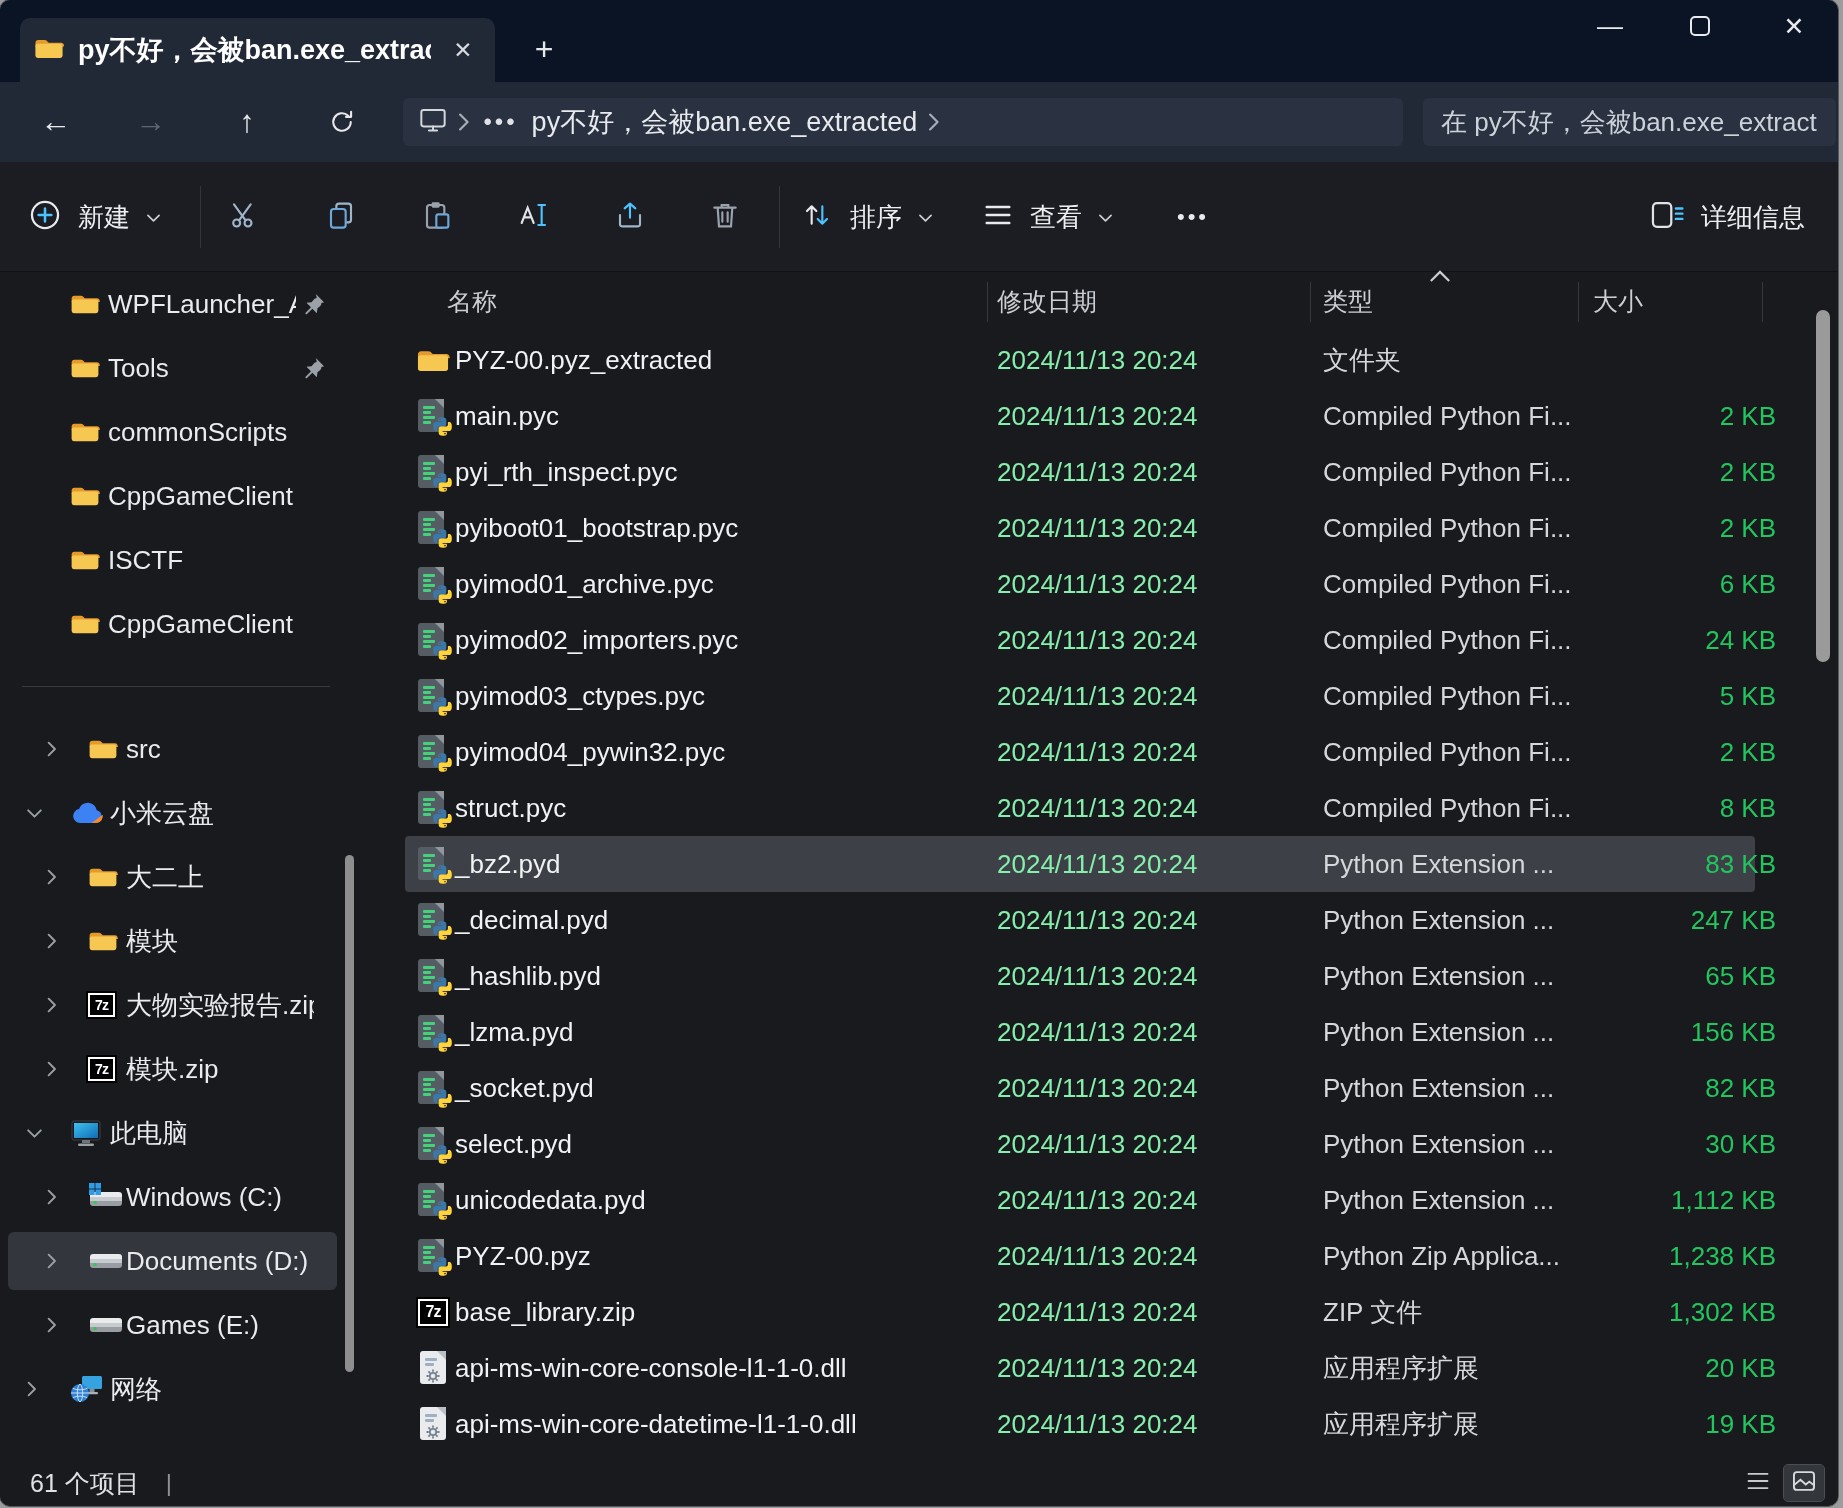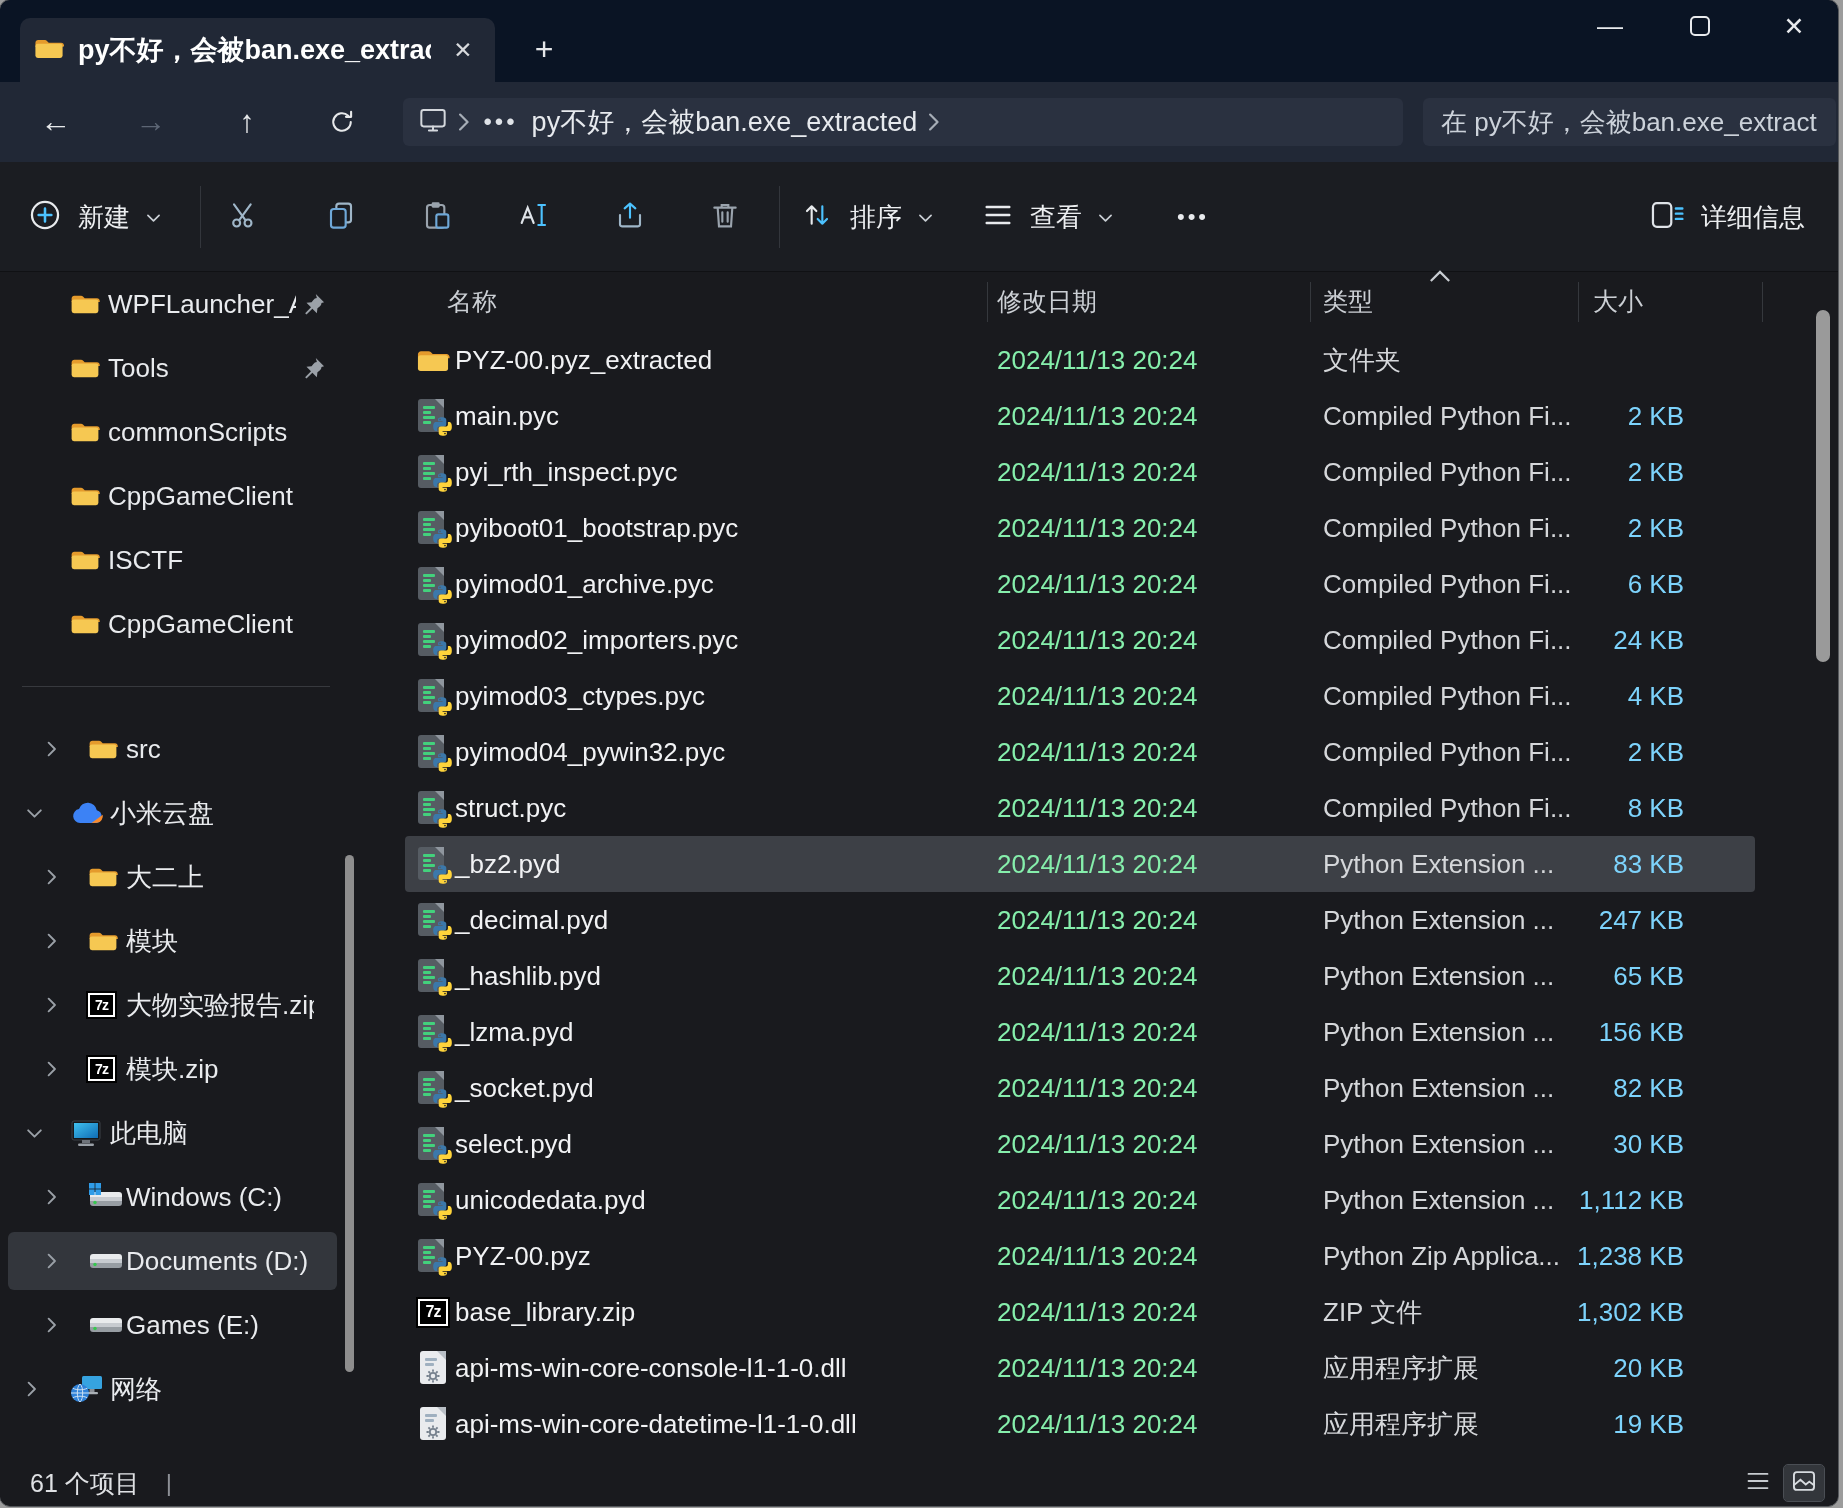--- a/index.html
+++ b/index.html
@@ -67,21 +67,21 @@
   .col-div{position:absolute;top:6px;width:1px;height:40px;background:#35383d}
   .sort-caret{position:absolute;left:1024px;top:-6px;display:flex;color:#c9cdd2}
   .rows{position:absolute;left:0;top:60px;width:1350px}
   .file-row{position:relative;height:56px;border-radius:4px}
   .file-row.sel{background:#3d4046}
   .fcell{position:absolute;top:50%;transform:translateY(-50%);white-space:nowrap}
   .ficon{left:10px;width:36px;height:40px;display:flex;align-items:center;justify-content:center}
   .fname{left:50px;font-size:26px;color:#f1f2f4}
   .fdate{left:592px;font-size:26px;color:#86efac}
   .ftype{left:918px;font-size:26px;color:#d5d7da;max-width:262px;overflow:hidden}
-  .fsize{left:1029px;width:250px;text-align:right;font-size:26px;color:#7dd3fc}
+  .fsize{left:1121px;width:250px;text-align:right;font-size:26px;color:#22c55e}
   .main-scroll{position:absolute;left:1816px;top:38px;width:14px;height:352px;background:#9a9a9a;border-radius:7px}
   
   .statusbar{position:absolute;left:0;right:0;bottom:0;height:46px;background:#191a1e;display:flex;align-items:center;z-index:10}
   .status-count{margin-left:30px;font-size:25px;color:#dfe1e4}
   .status-div{margin-left:26px;font-size:24px;color:#8d9096}
   .status-icons{position:absolute;right:14px;display:flex;gap:6px}
   .sview{width:40px;height:36px;display:flex;align-items:center;justify-content:center;border-radius:4px}
   .sview.on{background:#33363b;outline:1px solid #4a4e54}
   
   .pywrap{position:relative;width:34px;height:38px}
@@ -572,21 +572,21 @@
           <div class="file-row">
             <span class="fcell ficon">
               <span class="pywrap"><span class="pydoc"></span><span class="pylines"><i></i><i></i><i></i><i></i></span><svg class="pylogo" width="19" height="19" viewBox="0 0 110 110">
                   <path d="M54.9 1C27.8 1 29.5 12.8 29.5 12.8l.03 12.2h25.9v3.7H17.3S1 26.8 1 54.1c0 27.4 14.2 26.4 14.2 26.4h8.5V68.6s-.5-14.2 14-14.2h25.7s13.6.2 13.6-13.1V18.2S79.1 1 54.9 1zM40.6 9.2a4.6 4.6 0 1 1 0 9.3 4.6 4.6 0 0 1 0-9.3z" fill="#3b78aa"></path>
                   <path d="M55.1 109c27.1 0 25.4-11.8 25.4-11.8l-.03-12.2H54.6v-3.7h38.1S109 83.2 109 55.9c0-27.4-14.2-26.4-14.2-26.4h-8.5v11.9s.5 14.2-14 14.2H46.6s-13.6-.2-13.6 13.1v23.1S30.9 109 55.1 109zm14.3-8.2a4.6 4.6 0 1 1 0-9.3 4.6 4.6 0 0 1 0 9.3z" fill="#ffd43b"></path>
                 </svg></span>
             </span>
             <span class="fcell fname">pyimod03_ctypes.pyc</span>
             <span class="fcell fdate">2024/11/13 20:24</span>
             <span class="fcell ftype">Compiled Python Fi...</span>
-            <span class="fcell fsize">4 KB</span>
+            <span class="fcell fsize">5 KB</span>
           </div>
           <div class="file-row">
             <span class="fcell ficon">
               <span class="pywrap"><span class="pydoc"></span><span class="pylines"><i></i><i></i><i></i><i></i></span><svg class="pylogo" width="19" height="19" viewBox="0 0 110 110">
                   <path d="M54.9 1C27.8 1 29.5 12.8 29.5 12.8l.03 12.2h25.9v3.7H17.3S1 26.8 1 54.1c0 27.4 14.2 26.4 14.2 26.4h8.5V68.6s-.5-14.2 14-14.2h25.7s13.6.2 13.6-13.1V18.2S79.1 1 54.9 1zM40.6 9.2a4.6 4.6 0 1 1 0 9.3 4.6 4.6 0 0 1 0-9.3z" fill="#3b78aa"></path>
                   <path d="M55.1 109c27.1 0 25.4-11.8 25.4-11.8l-.03-12.2H54.6v-3.7h38.1S109 83.2 109 55.9c0-27.4-14.2-26.4-14.2-26.4h-8.5v11.9s.5 14.2-14 14.2H46.6s-13.6-.2-13.6 13.1v23.1S30.9 109 55.1 109zm14.3-8.2a4.6 4.6 0 1 1 0-9.3 4.6 4.6 0 0 1 0 9.3z" fill="#ffd43b"></path>
                 </svg></span>
             </span>
             <span class="fcell fname">pyimod04_pywin32.pyc</span>
             <span class="fcell fdate">2024/11/13 20:24</span>

